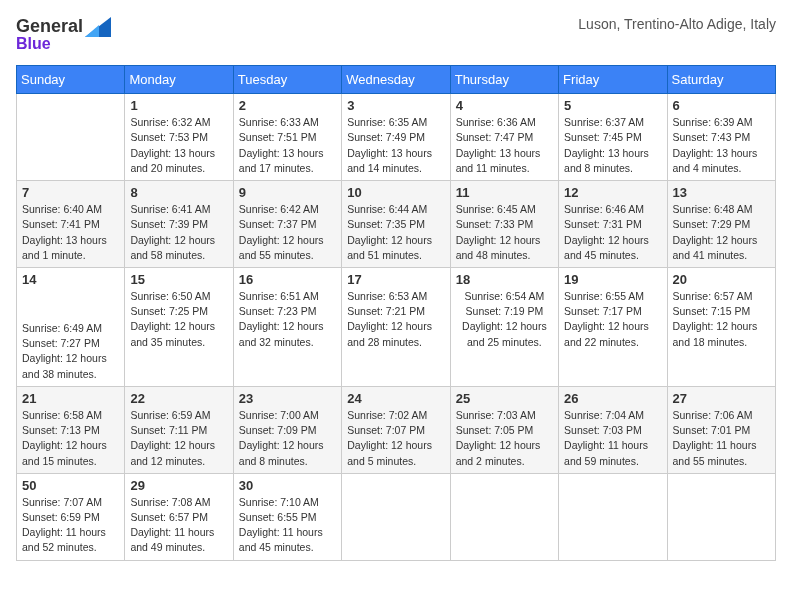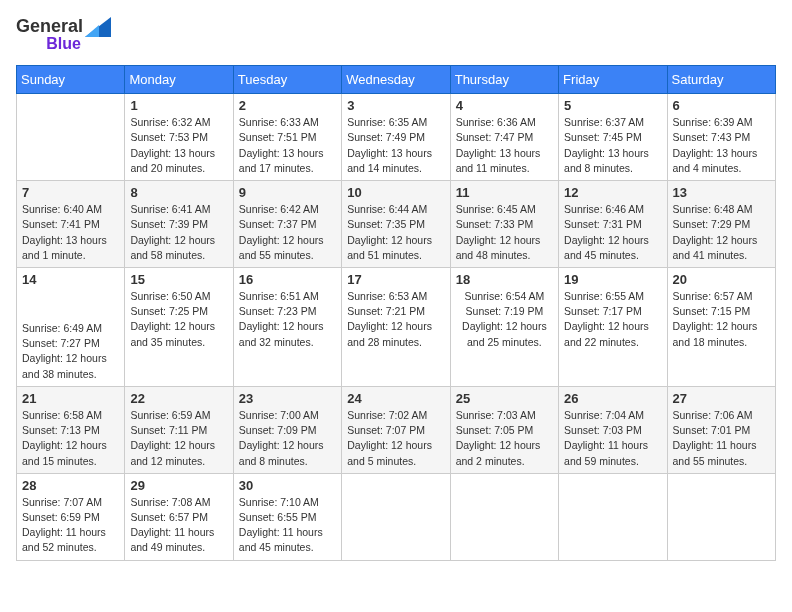--- a/index.html
+++ b/index.html
@@ -12,21 +12,20 @@
     }
     .header {
       display: flex;
       justify-content: space-between;
       align-items: flex-start;
       margin-bottom: 12px;
     }
     .logo {
       display: flex;
       align-items: center;
-      text-align: center;
     }
     .title-block {
       text-align: right;
     }
     .month-title {
       font-size: 32px;
       color: #333;
       font-weight: normal;
     }
     .subtitle {
@@ -89,20 +88,21 @@
               <polygon points="0,20 26,0 26,20" fill="#1565c0"></polygon>
               <polygon points="0,20 14,8 14,20" fill="#42a5f5"></polygon>
             </svg>
         </div>
         <div></div>
       </div>
       <div style="font-size:16px;font-weight:bold;color:#6d28d9;margin-top:-2px;">Blue</div>
     </div>
   </div>
   <div class="title-block">
+    <div class="subtitle">Luson, Trentino-Alto Adige, Italy</div>
   </div>
 </div>
 
 <table>
   <thead>
     <tr>
     <th>Sunday</th>
         <th>Monday</th>
         <th>Tuesday</th>
         <th>Wednesday</th>
@@ -278,21 +278,21 @@
         </td>
         <td>
           <span class="day-number">27</span>
           <div class="day-info" style="white-space: pre-line;">Sunrise: 7:06 AM
 Sunset: 7:01 PM
 Daylight: 11 hours and 55 minutes.</div>
         </td>
       </tr>
       <tr>
         <td>
-          <span class="day-number">28</span>
+          <span class="day-number">50</span>
           <div class="day-info" style="white-space: pre-line;">Sunrise: 7:07 AM
 Sunset: 6:59 PM
 Daylight: 11 hours and 52 minutes.</div>
         </td>
         <td>
           <span class="day-number">29</span>
           <div class="day-info" style="white-space: pre-line;">Sunrise: 7:08 AM
 Sunset: 6:57 PM
 Daylight: 11 hours and 49 minutes.</div>
         </td>

